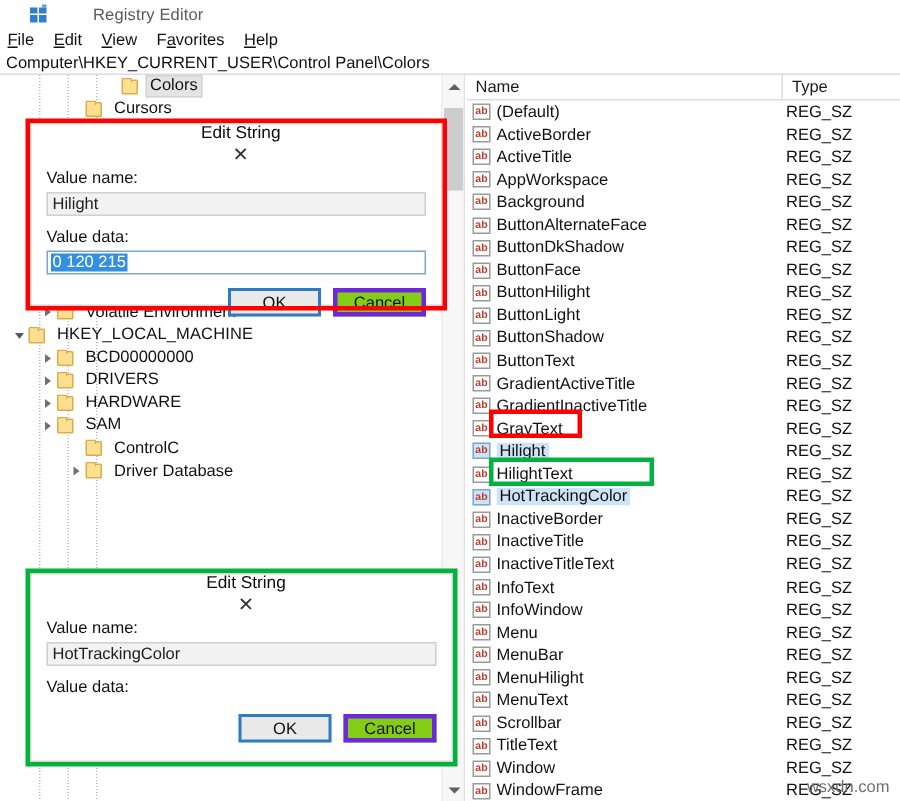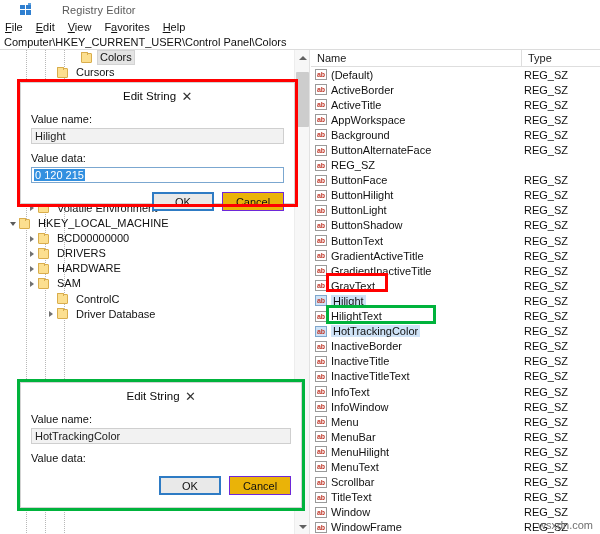--- a/index.html
+++ b/index.html
@@ -245,22 +245,23 @@
     position: absolute;
     background: #ffffff;
     border: 1px solid #d3d3d3;
     z-index: 30;
     font-size: 11px;
     color: #111;
   }
   .dlg-title {
     height: 26px;
     display: flex; align-items: center;
-    justify-content: center;
+    justify-content: flex-start;
     padding: 0 4px 0 10px;
+    flex-direction: column;
   }
   .dlg-title-text { font-size: 11.5px; color: #0b0b0b; }
   .dlg-close {
     width: 22px; height: 20px;
     display: flex; align-items: center; justify-content: center;
     font-size: 13px; color: #333;
     line-height: 1;
   }
   .dlg-body { padding: 4px 10px 0 10px; }
   .fld-label { font-size: 11px; color: #111; margin-bottom: 3px; }
@@ -288,22 +289,22 @@
   }
   .dlg-buttons {
     display: flex; justify-content: flex-end;
     gap: 8px;
     padding: 9px 10px 9px 10px;
   }
   .btn {
     width: 62px; height: 19px;
     display: flex; align-items: center; justify-content: center;
     font-size: 11px;
-    background: #eab308;
-    border: 1px solid #6d28d9;
+    background: #84cc16;
+    border: 3px solid #6d28d9;
     color: #111;
   }
   .btn.default {
     border: 2px solid #2e7bc4;
     background: #e9e9e9;
     text-align: center;
   }
 
   .watermark {
     position: absolute;
@@ -507,20 +508,21 @@
           <span class="row-name">Background</span>
           <span class="row-type">REG_SZ</span>
         </div>
         <div class="list-row">
           <span class="ab-icon">ab</span>
           <span class="row-name">ButtonAlternateFace</span>
           <span class="row-type">REG_SZ</span>
         </div>
         <div class="list-row">
           <span class="ab-icon">ab</span>
+          <span class="row-name">ButtonDkShadow</span>
           <span class="row-type">REG_SZ</span>
         </div>
         <div class="list-row">
           <span class="ab-icon">ab</span>
           <span class="row-name">ButtonFace</span>
           <span class="row-type">REG_SZ</span>
         </div>
         <div class="list-row">
           <span class="ab-icon">ab</span>
           <span class="row-name">ButtonHilight</span>

